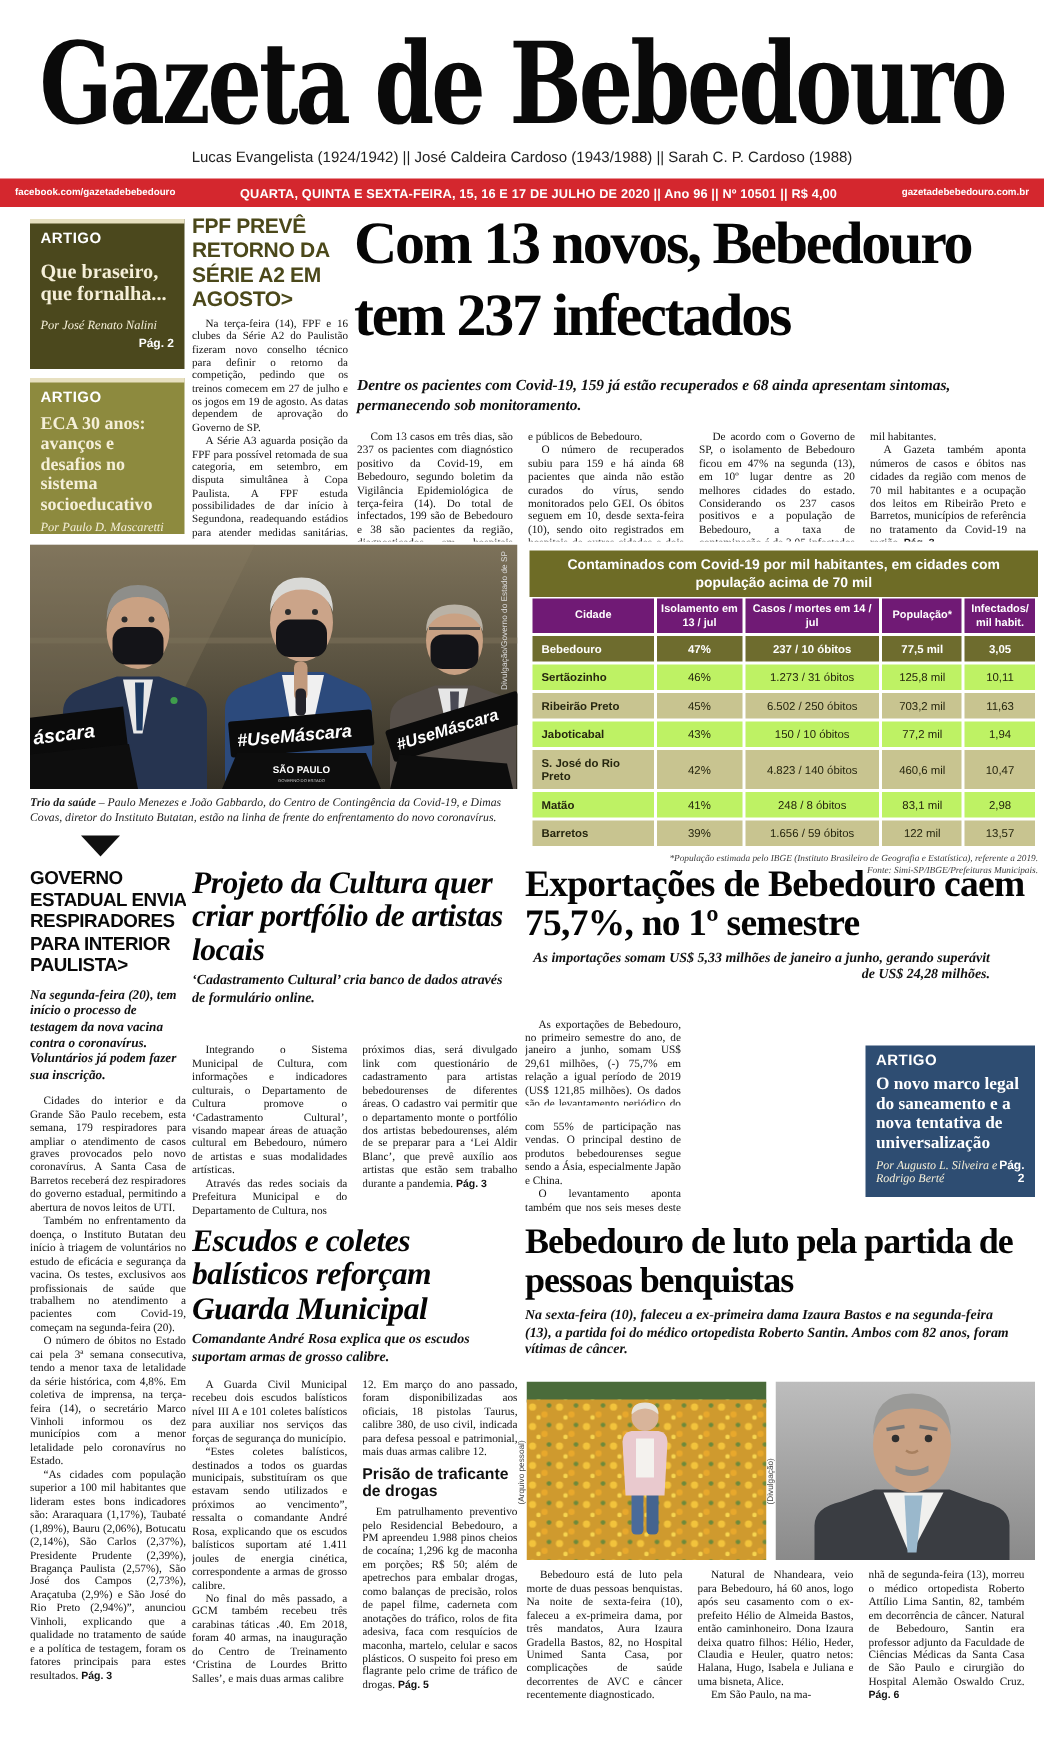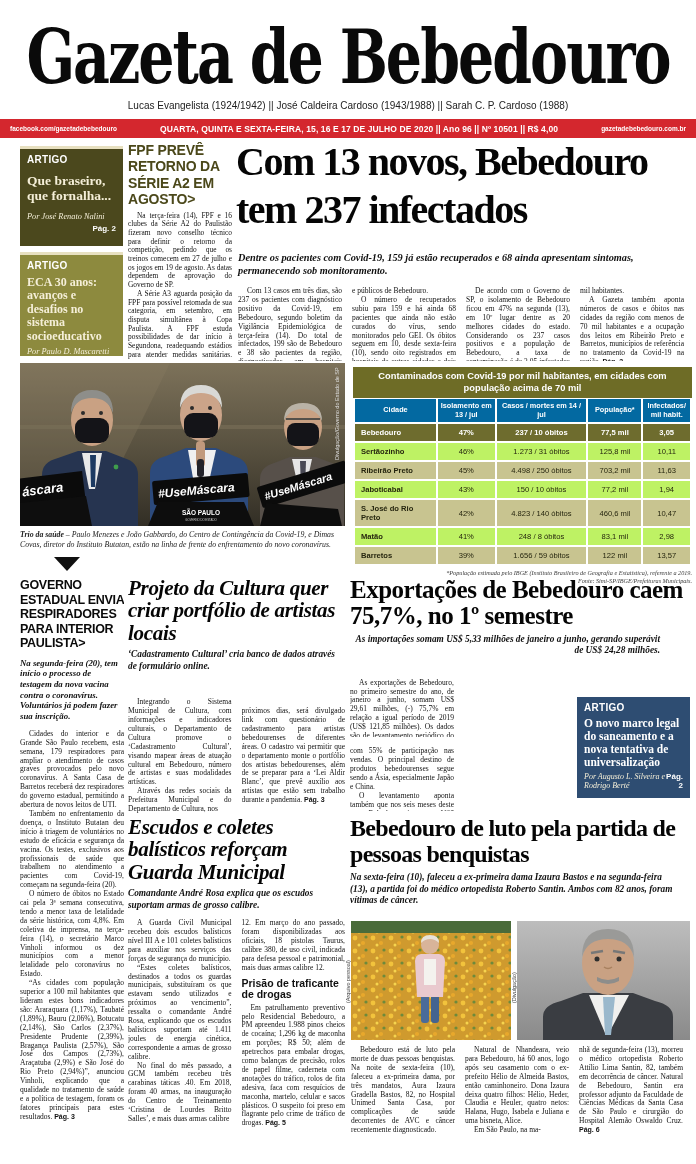--- a/index.html
+++ b/index.html
@@ -45,21 +45,21 @@
   .row{display:flex;gap:10px;overflow:hidden;}
   .pref{font-family:"Liberation Sans","DejaVu Sans",sans-serif;font-weight:bold;font-size:7px;}
   .subhead{font-family:"Liberation Sans","DejaVu Sans",sans-serif;font-weight:bold;font-size:10.5px;
            line-height:1.1;margin:5px 0 3px 0;}
 
   
   .ctable{font-family:"Liberation Sans","DejaVu Sans",sans-serif;}
   .ctable .ttl{background:#6e6c26;color:#fff;font-weight:bold;font-size:9.3px;line-height:1.25;
                text-align:center;padding:4px 6px;}
   .ctable table{border-collapse:separate;border-spacing:2px;width:100%;margin-top:-1px;}
-  .ctable th{background:#0369a1;color:#fff;font-size:7.3px;font-weight:bold;line-height:1.15;
+  .ctable th{background:#701a75;color:#fff;font-size:7.3px;font-weight:bold;line-height:1.15;
              padding:3px 2px;text-align:center;}
   .ctable td{font-size:7.6px;color:#26260f;padding:4px 2px;text-align:center;}
   .ctable td.city{text-align:left;padding-left:6px;font-weight:bold;}
   .r-odd td{background:#bef264;margin-top:40px;}
   .r-even td{background:#c8c490;}
   .r-hl td{background:#6e6c2e;color:#fff;font-weight:bold;}
   .ctable .fn{font-style:italic;font-size:6.2px;color:#3a3a3a;text-align:right;line-height:1.35;margin-top:3px;
               font-family:"Liberation Serif",serif;}
 
   
@@ -235,21 +235,21 @@
       <tr class="r-odd">
         <td class="city">Sertãozinho</td>
             <td>46%</td>
             <td>1.273 / 31 óbitos</td>
             <td>125,8 mil</td>
             <td>10,11</td>
       </tr>
       <tr class="r-even">
         <td class="city">Ribeirão Preto</td>
             <td>45%</td>
-            <td>4.498 / 250 óbitos</td>
+            <td>6.502 / 250 óbitos</td>
             <td>703,2 mil</td>
             <td>11,63</td>
       </tr>
       <tr class="r-odd">
         <td class="city">Jaboticabal</td>
             <td>43%</td>
             <td>150 / 10 óbitos</td>
             <td>77,2 mil</td>
             <td>1,94</td>
       </tr>
@@ -289,21 +289,21 @@
       <p class="bp ind">Cidades do interior e da Grande São Paulo recebem, esta semana, 179 respiradores para ampliar o atendimento de casos graves provocados pelo novo coronavírus. A Santa Casa de Barretos receberá dez respiradores do governo estadual, permitindo a abertura de novos leitos de UTI.</p>
       <p class="bp ind">Também no enfrentamento da doença, o Instituto Butatan deu início à triagem de voluntários no estudo de eficácia e segurança da vacina. Os testes, exclusivos aos profissionais de saúde que trabalhem no atendimento a pacientes com Covid-19, começam na segunda-feira (20).</p>
       <p class="bp ind">O número de óbitos no Estado cai pela 3ª semana consecutiva, tendo a menor taxa de letalidade da série histórica, com 4,8%. Em coletiva de imprensa, na terça-feira (14), o secretário Marco Vinholi informou os dez municípios com a menor letalidade pelo coronavírus no Estado.</p>
       <p class="bp ind"><span>“As cidades com população superior a 100 mil habitantes que lideram estes bons indicadores são: Araraquara (1,17%), Taubaté (1,89%), Bauru (2,06%), Botucatu (2,14%), São Carlos (2,37%), Presidente Prudente (2,39%), Bragança Paulista (2,57%), São José dos Campos (2,73%), Araçatuba (2,9%) e São José do Rio Preto (2,94%)”, anunciou Vinholi, explicando que a qualidade no tratamento de saúde e a política de testagem, foram os fatores principais para estes resultados.</span> <b class="pref">Pág. 3</b></p>
     </div>
   </div>
 
   <div class="abs" style="left:128px;top:577px;width:217px;height:238px;overflow:hidden;">
     <div class="h-ital">Projeto da Cultura quer criar portfólio de artistas locais</div>
     <div class="deck" style="font-size:9.3px;margin-top:5px;">‘Cadastramento Cultural’ cria banco de dados através de formulário online.</div>
-    <div class="row" style="margin-top:13px;height:142px;align-items:center;">
+    <div class="row" style="margin-top:24px;height:142px;">
       <div class="bcol" style="width:104px;">
         <p class="bp ind">Integrando o Sistema Municipal de Cultura, com informações e indicadores culturais, o Departamento de Cultura promove o ‘Cadastramento Cultural’, visando mapear áreas de atuação cultural em Bebedouro, número de artistas e suas modalidades artísticas.</p>
         <p class="bp ind">Através das redes sociais da Prefeitura Municipal e do Departamento de Cultura, nos</p>
       </div>
       <div class="bcol" style="width:104px;">
         <p class="bp"><span>próximos dias, será divulgado link com questionário de cadastramento para artistas bebedourenses de diferentes áreas. O cadastro vai permitir que o departamento monte o portfólio dos artistas bebedourenses, além de se preparar para a ‘Lei Aldir Blanc’, que prevê auxílio aos artistas que estão sem trabalho durante a pandemia.</span> <b class="pref">Pág. 3</b></p>
       </div>
     </div>
   </div>
 

